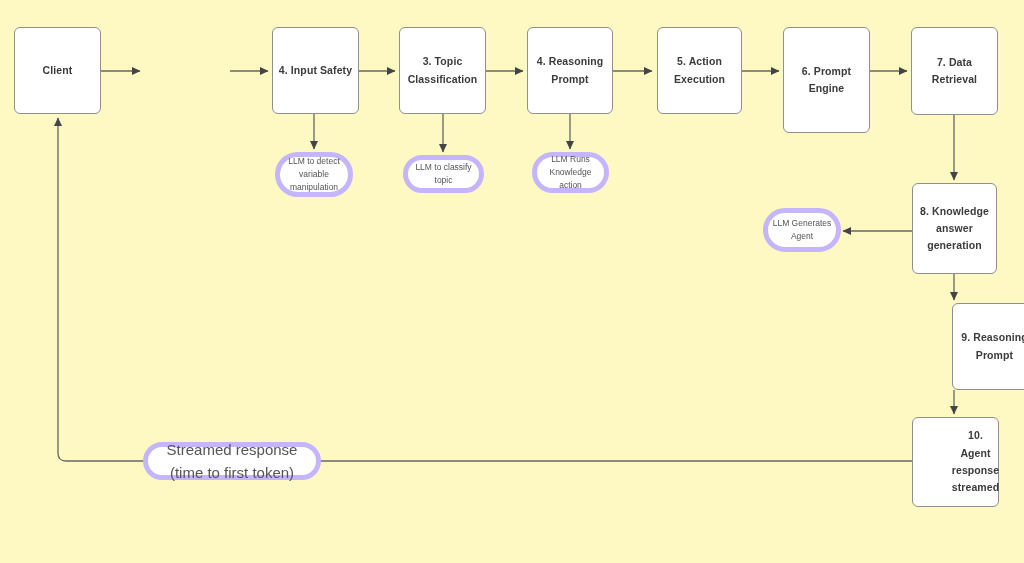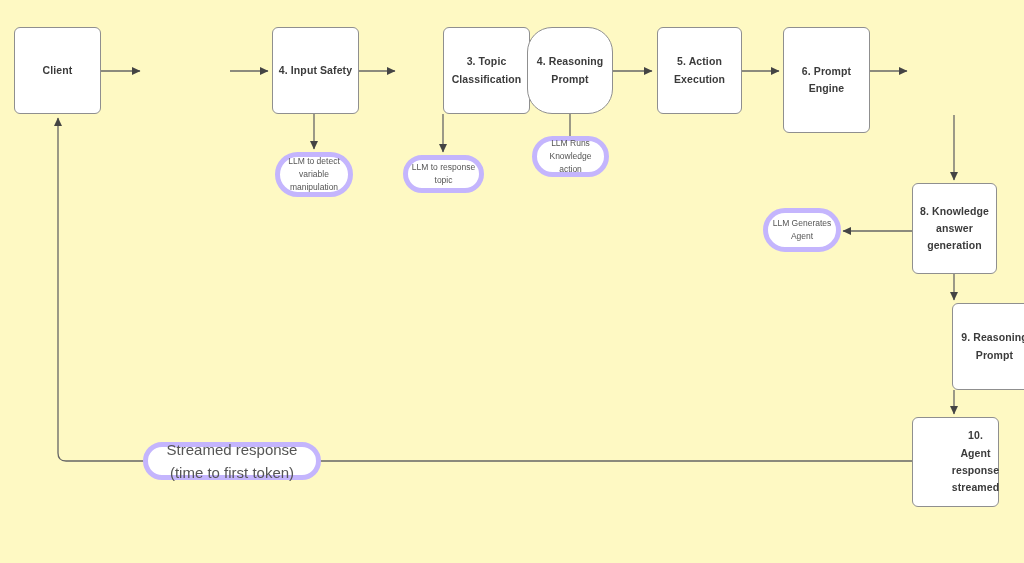--- a/index.html
+++ b/index.html
@@ -82,40 +82,42 @@
       <line x1="912" y1="231" x2="843" y2="231" marker-end="url(#arrow)"></line>
       <line x1="954" y1="274" x2="954" y2="300" marker-end="url(#arrow)"></line>
       <line x1="954" y1="390" x2="954" y2="414" marker-end="url(#arrow)"></line>
 
       <path d="M 912 461 L 66 461 Q 58 461 58 453 L 58 118" marker-end="url(#arrow)"></path>
     </g>
   </svg>
 
   <div class="node box prewrap" style="left:14px;  top:27px;  width:87px; height:87px;">Client</div>
   <div class="node box prewrap" style="left:272px; top:27px;  width:87px; height:87px;">4. Input Safety</div>
-  <div class="node box prewrap" style="left:399px; top:27px;  width:87px; height:87px;margin-left:44px;">3. Topic
+  <div class="node box prewrap" style="left:399px; top:27px;  width:87px; height:87px;">3. Topic
 Classification</div>
-  <div class="node box prewrap" style="left:527px; top:27px;  width:86px; height:87px;border-radius:25px;">4. Reasoning
+  <div class="node box prewrap" style="left:527px; top:27px;  width:86px; height:87px;">4. Reasoning
 Prompt</div>
   <div class="node box prewrap" style="left:657px; top:27px;  width:85px; height:87px;">5. Action
 Execution</div>
   <div class="node box prewrap" style="left:783px; top:27px;  width:87px; height:106px;">6. Prompt
 Engine</div>
+  <div class="node box prewrap" style="left:911px; top:27px;  width:87px; height:88px;">7. Data
+Retrieval</div>
   <div class="node box prewrap" style="left:912px; top:183px; width:85px; height:91px;">8. Knowledge
 answer
 generation</div>
   <div class="node box prewrap" style="left:906px; top:303px; width:85px; height:87px;margin-left:46px;">9. Reasoning
 Prompt</div>
   <div class="node box prewrap" style="left:912px; top:417px; width:87px; height:90px;padding-left:40px;">10. Agent
 response
 streamed</div>
 
   <div class="node bubble prewrap" style="left:275px; top:152px; width:78px; height:45px;">LLM to detect
 variable
 manipulation</div>
-  <div class="node bubble prewrap" style="left:403px; top:155px; width:81px; height:38px;">LLM to response topic</div>
-  <div class="node bubble prewrap" style="left:532px; top:136px; width:77px; height:41px;">LLM Runs
+  <div class="node bubble prewrap" style="left:403px; top:155px; width:81px; height:38px;">LLM to classify topic</div>
+  <div class="node bubble prewrap" style="left:532px; top:152px; width:77px; height:41px;">LLM Runs
 Knowledge action</div>
   <div class="node bubble prewrap" style="left:763px; top:208px; width:78px; height:44px;">LLM Generates
 Agent</div>
   <div class="node bubble bubble-wide" style="left:143px; top:442px; width:178px; height:38px;">Streamed response (time to first token)</div>
 
 </div>
 
 </body></html>

